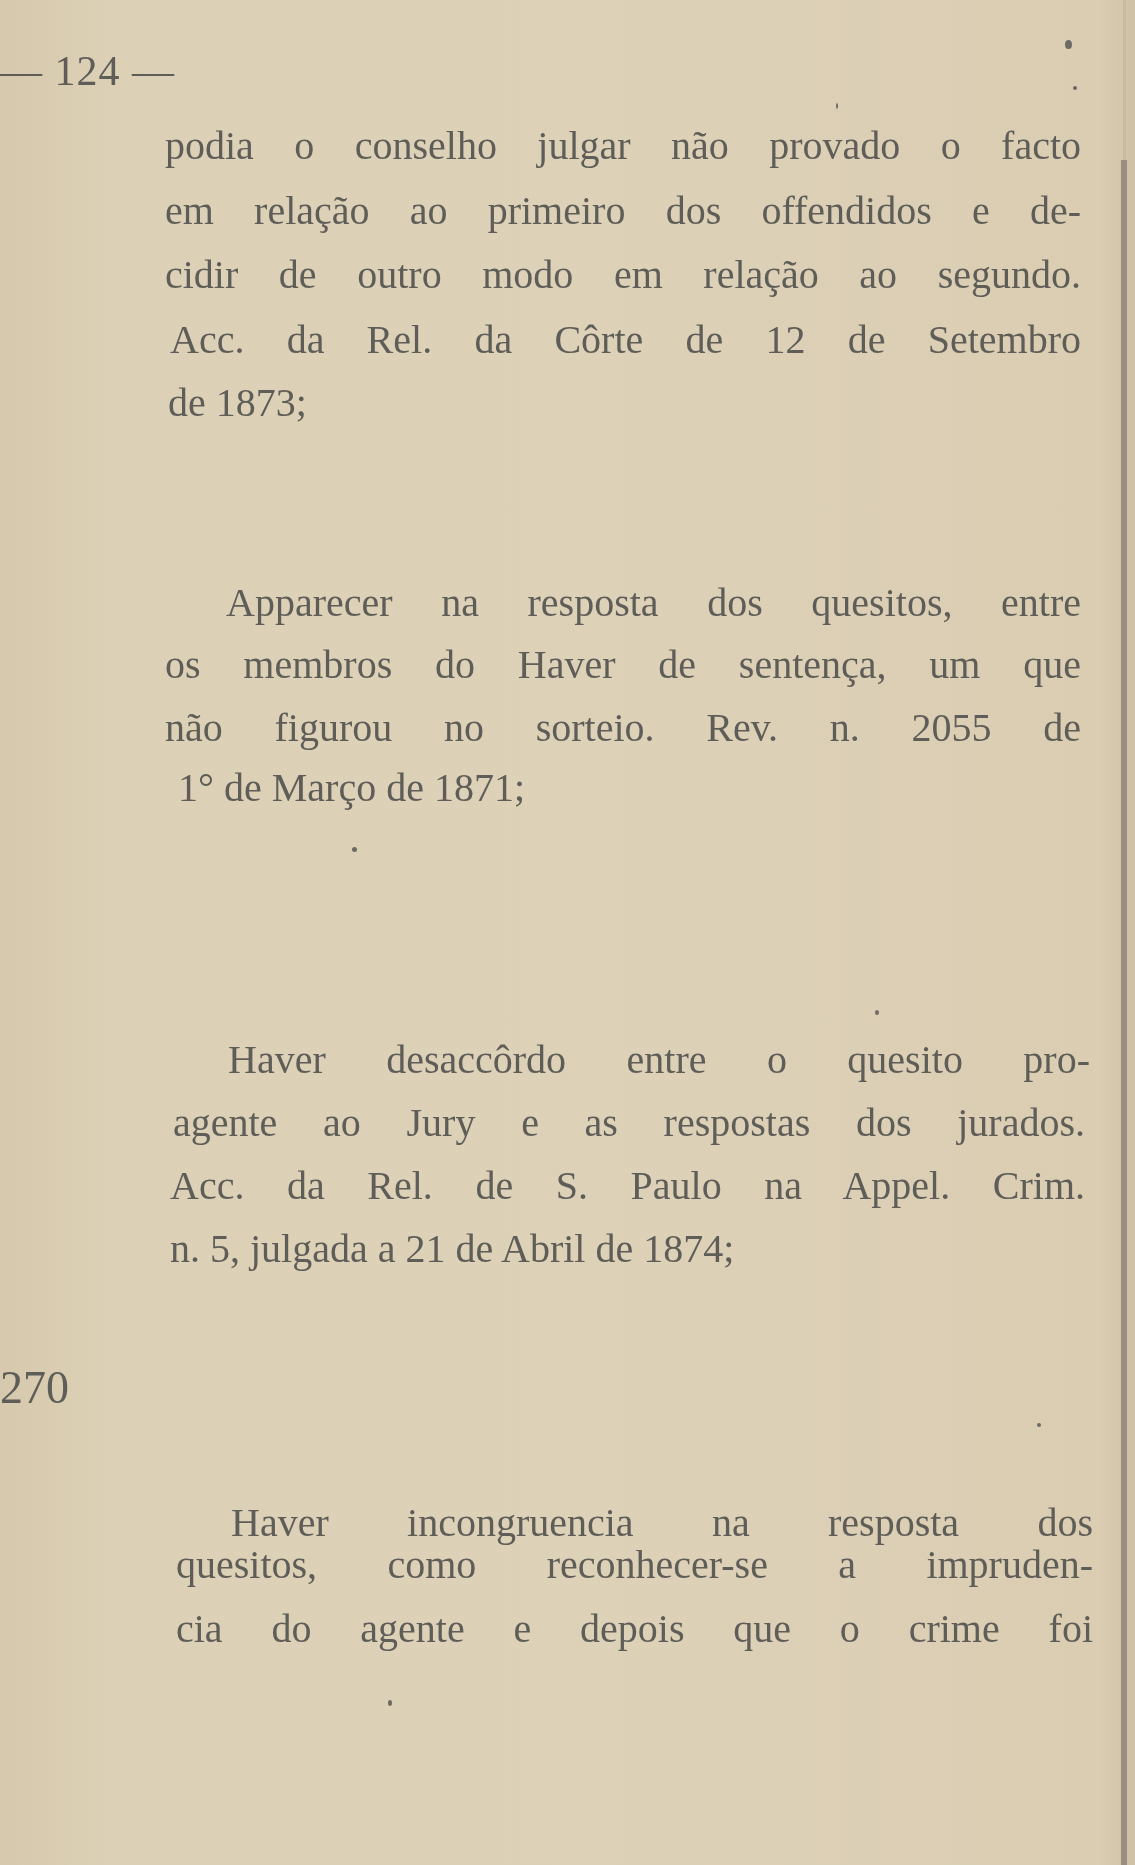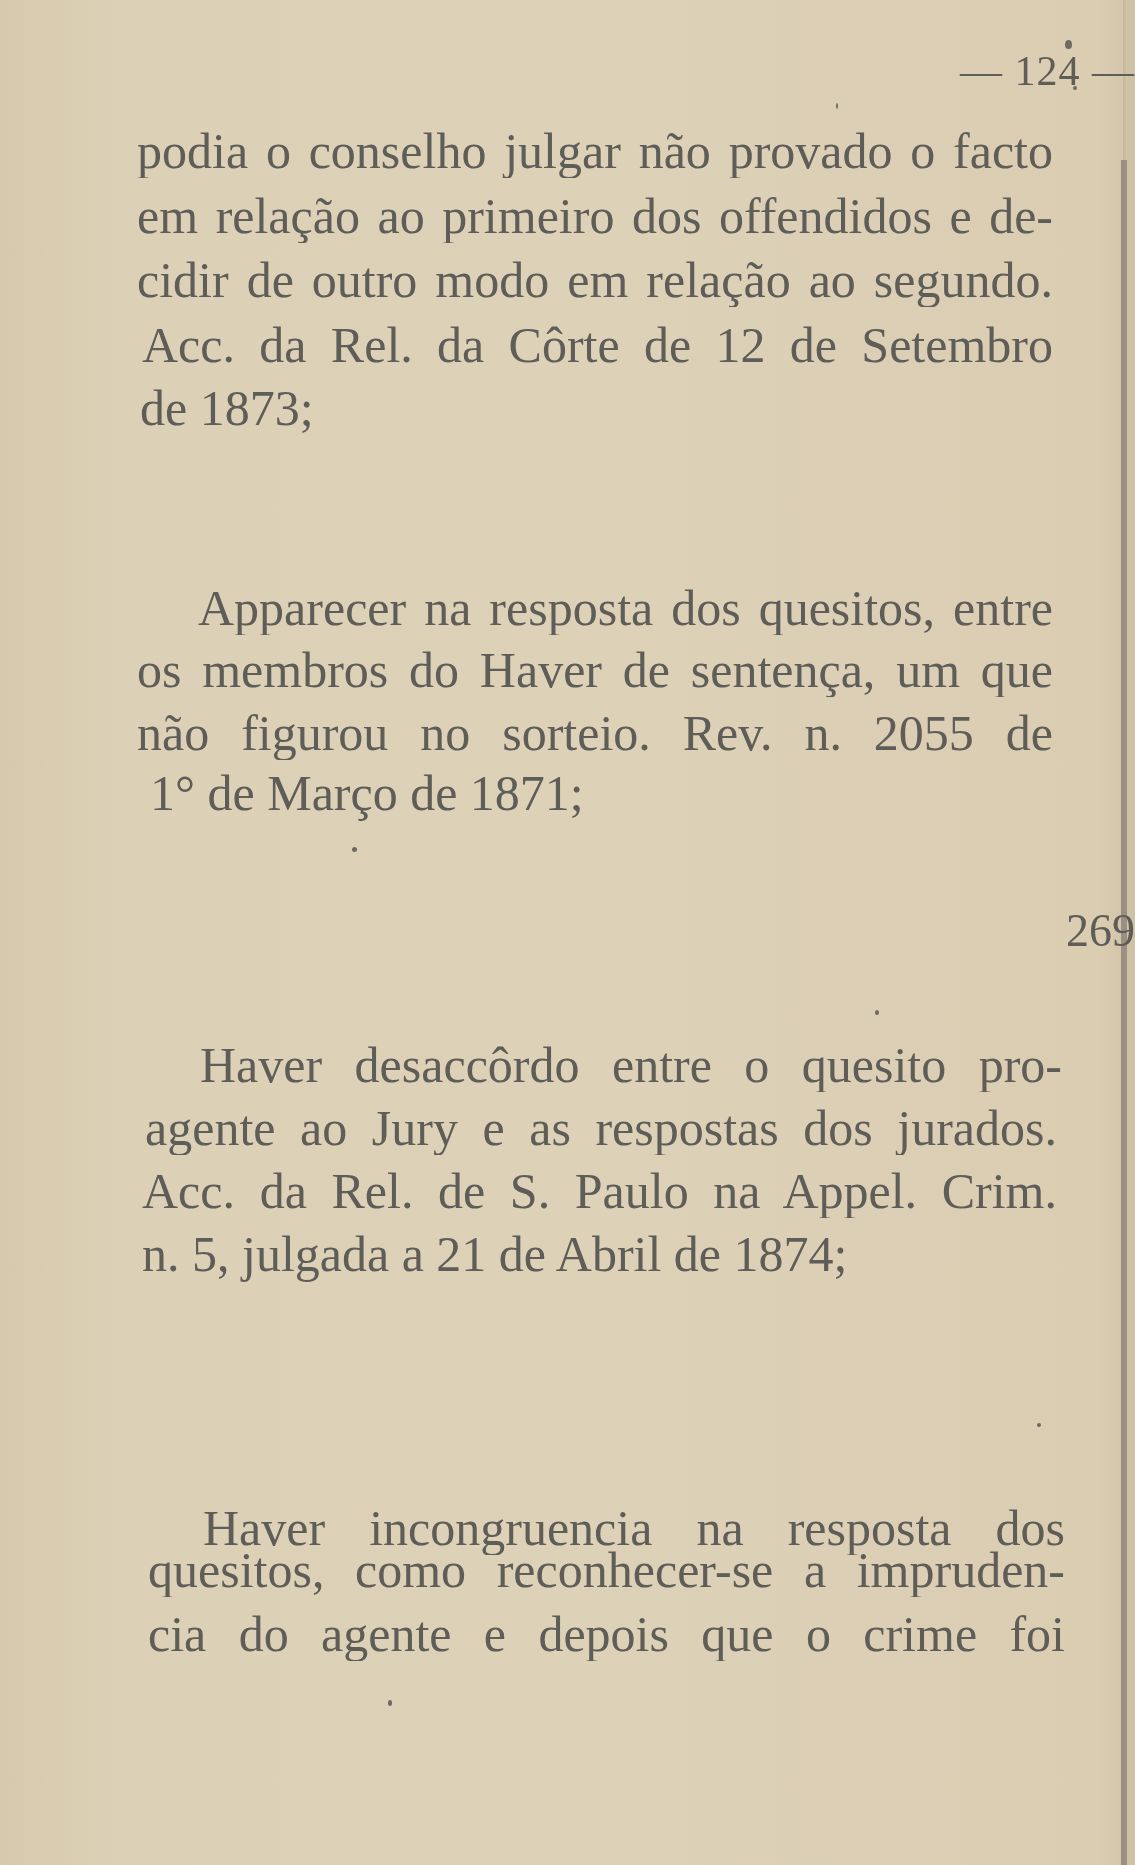--- a/index.html
+++ b/index.html
@@ -23,34 +23,35 @@
     position: absolute; left: 1127px; top: 0; width: 8px; height: 1865px;
     background: #cfc2a7;
   }
   .binding-top {
     position: absolute; left: 1123px; top: 0; width: 3px; height: 160px;
     background: #c8bba0;
   }
   .speck { position: absolute; background: #6d6a63; border-radius: 50%; }
   .line {
     position: absolute;
-    font-size: 50px;
+    font-size: 40px;
     line-height: 1;
     white-space: nowrap;
     transform-origin: left bottom;
+    margin-left: 28px;
   }
   .just {
     white-space: normal;
     text-align: justify;
     text-align-last: justify;
     overflow: hidden;
     height: 52px;
   }
   .center {
-    position: absolute; left: 0; width: 1135px; text-align: right;
+    position: absolute; left: 0; width: 1135px; text-align: left;
     font-size: 46px; line-height: 1;
   }
   .runner { font-size: 42px; letter-spacing: 1px; }
 </style>
 </head>
 <body>
 
 <div class="page">
   <div class="binding-top"></div>
   <div class="binding"></div>
@@ -74,26 +75,26 @@
     <div class="line" style="left:140px;top:383px;">de 1873;</div>
   </div>
 
   <div>
     <div class="line just" style="left:198px;width:855px;top:583px;">Apparecer na resposta dos quesitos, entre</div>
     <div class="line just" style="left:137px;width:916px;top:645px;">os membros do Haver de sentença, um que</div>
     <div class="line just" style="left:137px;width:916px;top:708px;">não figurou no sorteio. Rev. n. 2055 de</div>
     <div class="line" style="left:150px;top:768px;">1° de Março de 1871;</div>
   </div>
 
-  <div class="center" style="top:908px;">269</div>
   <div>
     <div class="line just" style="left:200px;width:862px;top:1040px;">Haver desaccôrdo entre o quesito pro-</div>
     <div class="line just" style="left:145px;width:912px;top:1103px;">agente ao Jury e as respostas dos jurados.</div>
     <div class="line just" style="left:142px;width:915px;top:1166px;">Acc. da Rel. de S. Paulo na Appel. Crim.</div>
     <div class="line" style="left:142px;top:1229px;">n. 5, julgada a 21 de Abril de 1874;</div>
   </div>
 
+  <div class="center" style="top:1365px;">270</div>
   <div>
     <div class="line just" style="left:203px;width:862px;top:1503px;">Haver incongruencia na resposta dos</div>
     <div class="line just" style="left:148px;width:917px;top:1545px;">quesitos, como reconhecer-se a impruden-</div>
     <div class="line just" style="left:148px;width:917px;top:1609px;">cia do agente e depois que o crime foi</div>
   </div>
 </div>
 
 </body></html>

